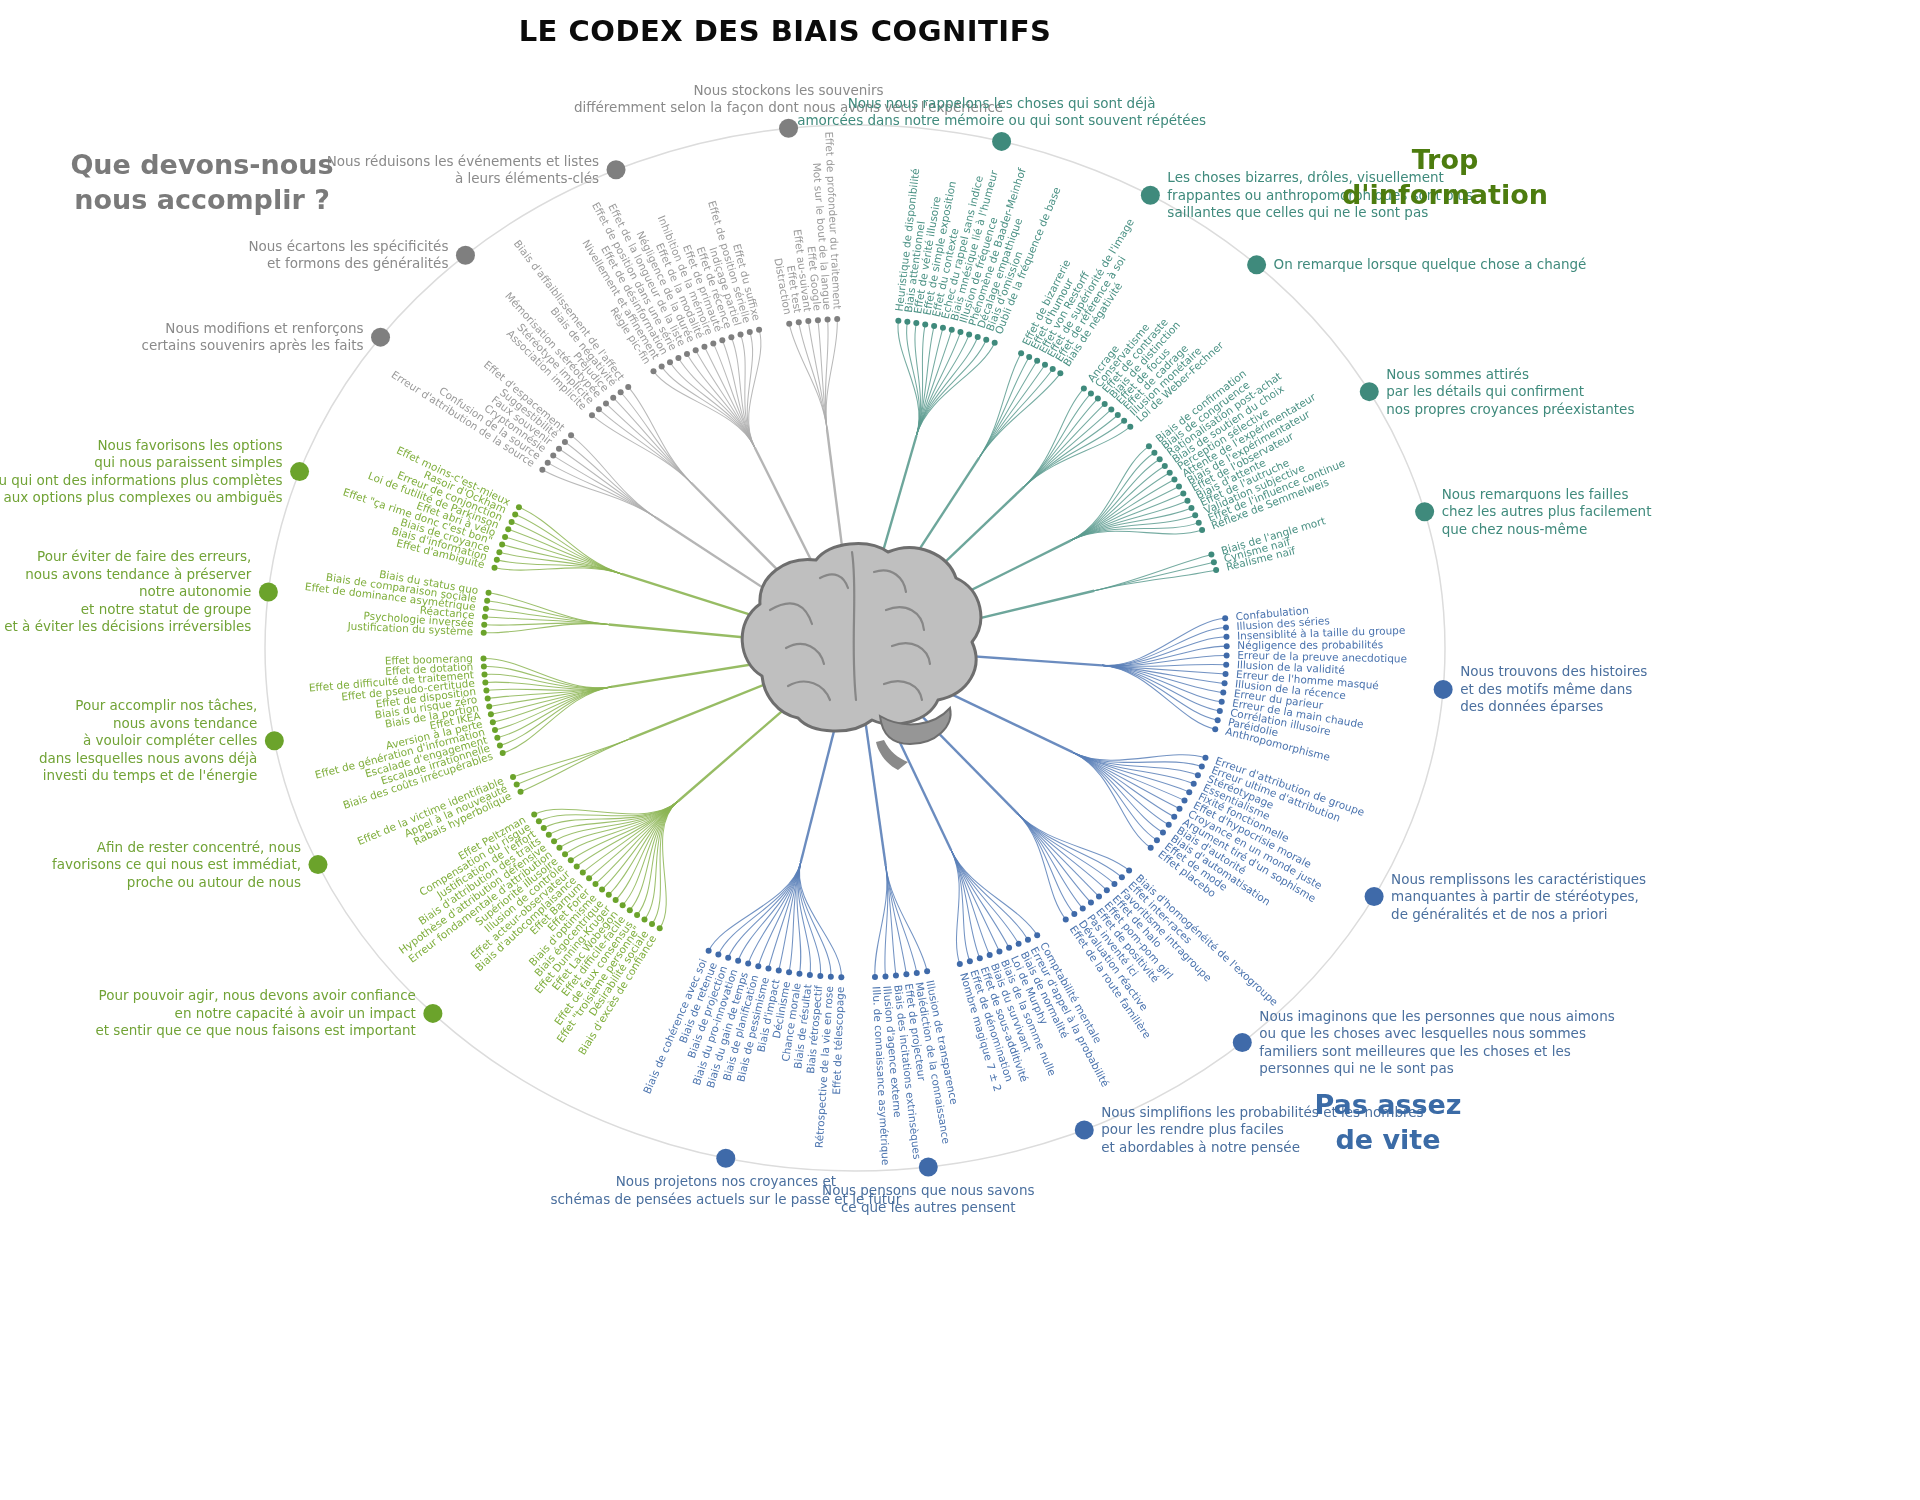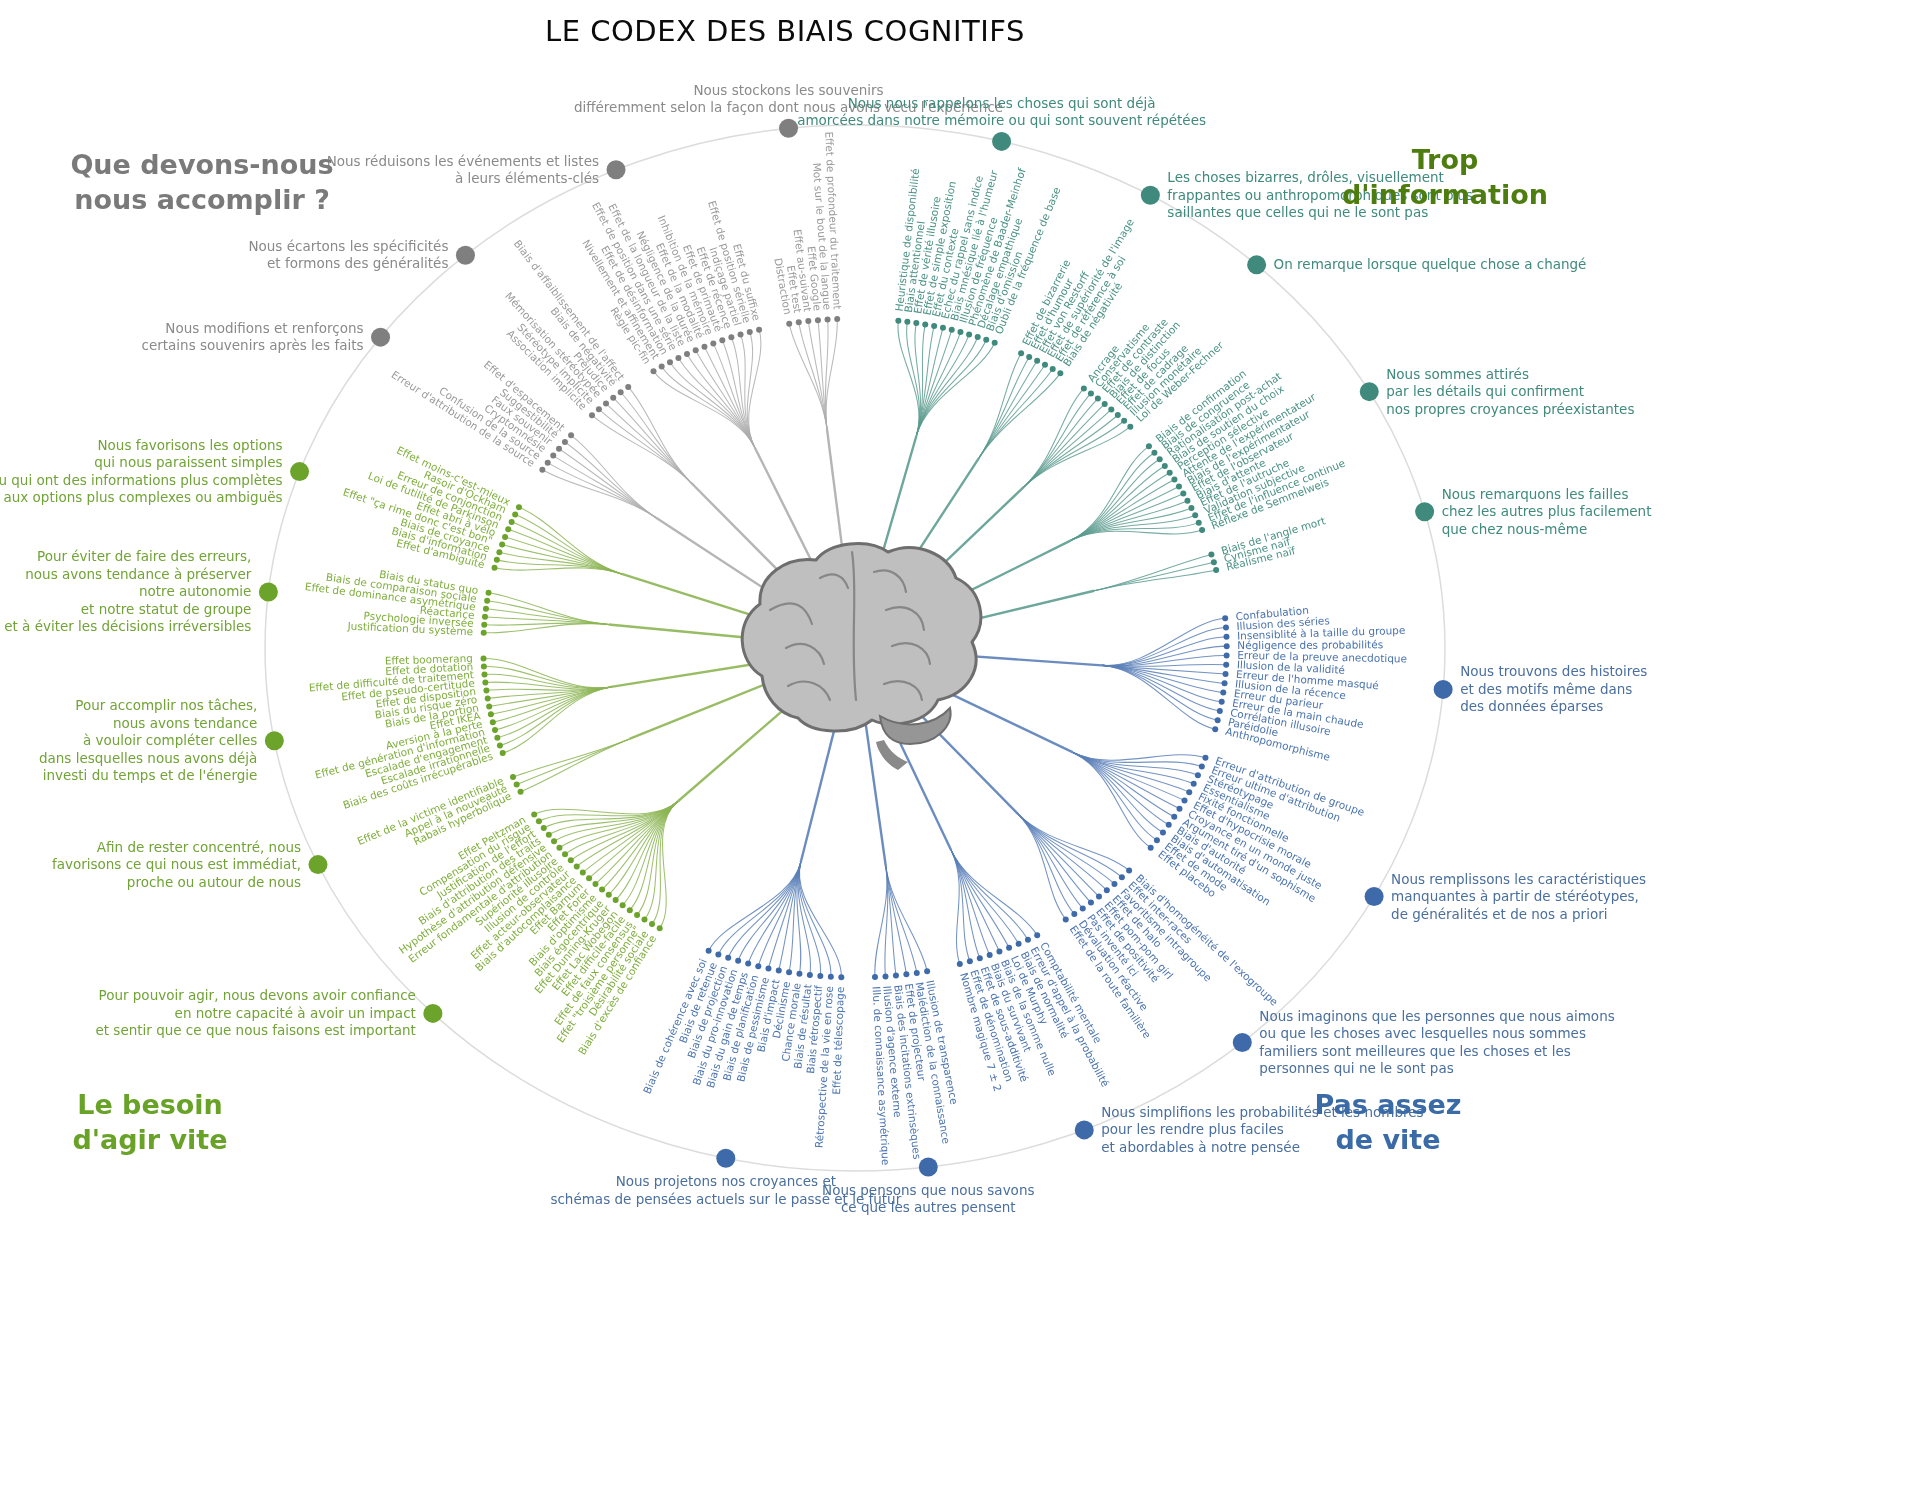--- a/index.html
+++ b/index.html
@@ -1,20 +1,20 @@
 <!DOCTYPE html>
 <html><head>
 <meta charset="utf-8">
 <style>
   html,body{margin:0;padding:0;background:#ffffff;}
   .canvas{position:relative;width:1920px;height:1500px;background:#ffffff;overflow:hidden;
           font-family:"DejaVu Sans","Liberation Sans",sans-serif;}
   #diagram{position:absolute;left:0;top:0;}
   .title{position:absolute;top:14px;left:0;width:1570px;text-align:center;
-         font-size:29px;font-weight:normal;letter-spacing:.5px;color:#0b0b0b;}
+         font-size:29px;font-weight:bold;letter-spacing:.5px;color:#0b0b0b;}
   .heading{position:absolute;font-weight:bold;font-size:27px;line-height:1.28;text-align:center;}
   .h-memoire{left:32px;top:148px;width:340px;}
   .h-attention{left:1295px;top:143px;width:300px;}
   .h-sens{left:1248px;top:1088px;width:280px;}
   .h-action{left:10px;top:1088px;width:280px;}
 </style>
 </head>
 <body>
 
 <div class="canvas">
@@ -717,18 +717,14 @@
     <span>nous accomplir ?</span>
   </div>
   <div class="heading h-attention" style="color: #4d7c0f;">
     <span>Trop</span><br>
     <span>d'information</span>
   </div>
   <div class="heading h-sens" style="color: rgb(59, 107, 166);">
     <span>Pas assez</span><br>
     <span>de vite</span>
   </div>
-  <div class="heading h-action" style="color: rgb(104, 162, 38);">
-    <span>Le besoin</span><br>
-    <span>d'agir vite</span>
-  </div>
 
 </div>
 
 </body></html>

